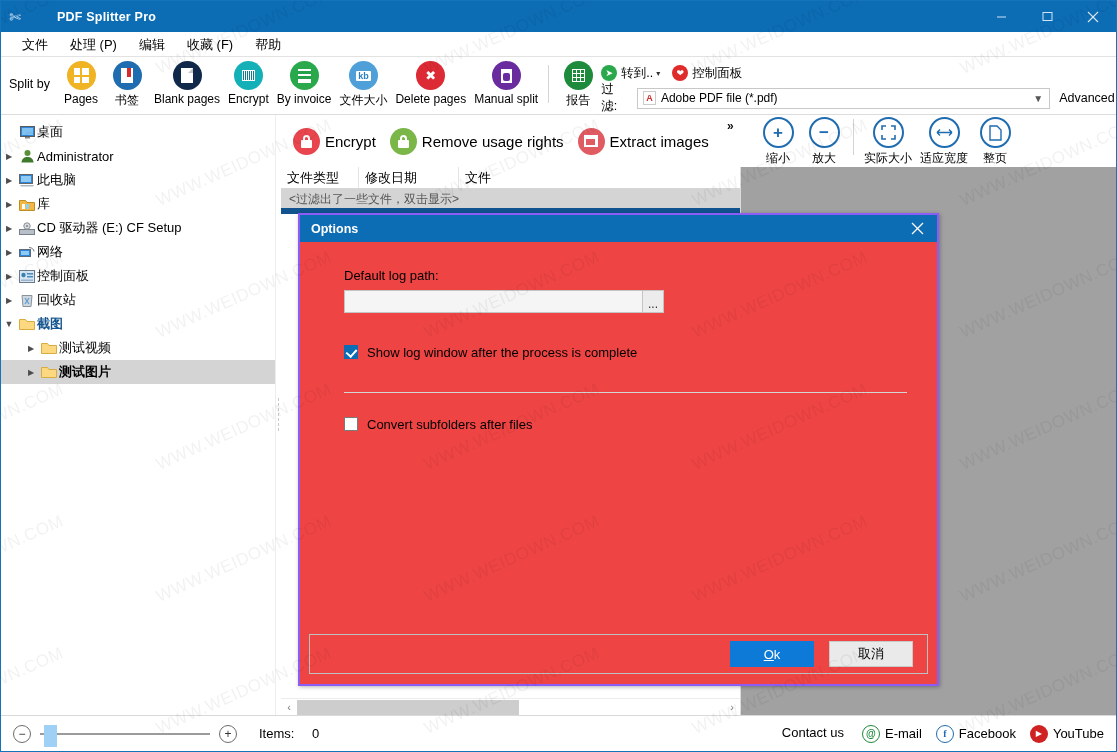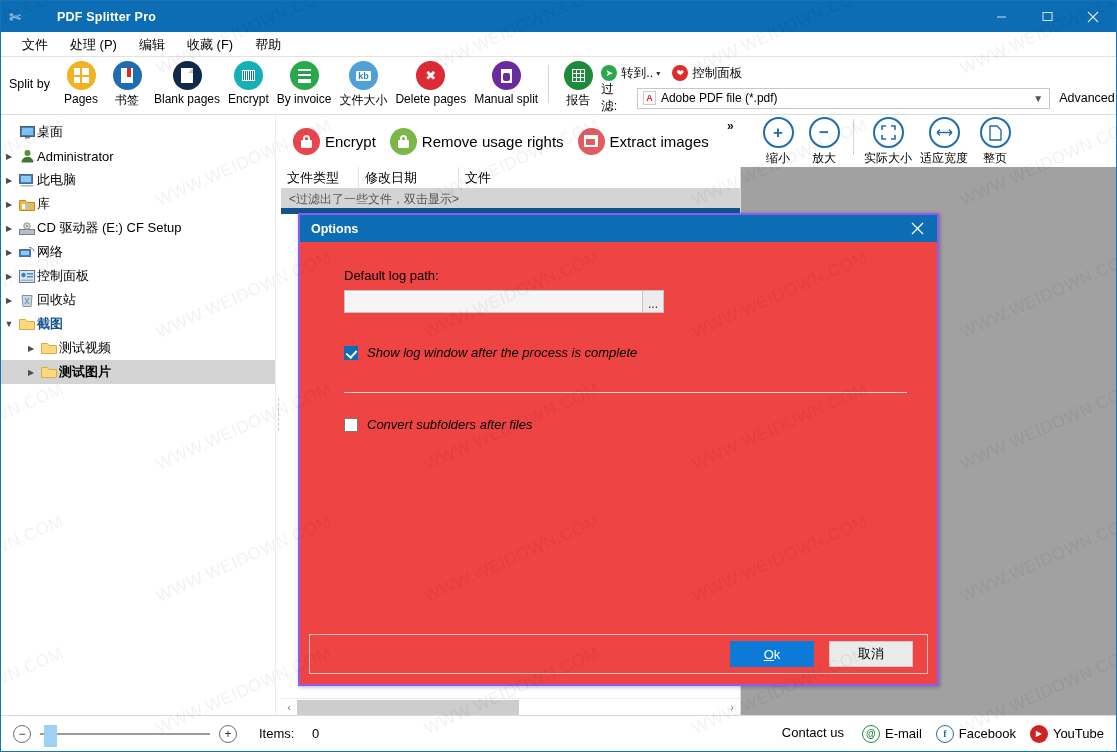--- a/index.html
+++ b/index.html
@@ -221,21 +221,21 @@
   }
   .dlg-body { flex:1 1 auto; padding:26px 30px 0 44px; position:relative; }
   .fld-label { font-size:13px; margin-bottom:7px; }
   .pathrow { display:flex; width:320px; height:23px; }
   .pathinput { flex:1 1 auto; border:1px solid #c4c4c4; border-right:none; background:#f5f5f5; }
   .pathbtn {
     width:22px; border:1px solid #c4c4c4; background:#ececec;
     display:flex; align-items:flex-end; justify-content:center; font-size:12px; color:#333;
     padding-bottom:1px;
   }
-  .cbrow { display:flex; align-items:flex-end; margin-top:32px;font-style:italic; }
+  .cbrow { display:flex; align-items:flex-start; margin-top:32px; }
   .cbox { width:14px; height:14px; border:1px solid #7a7a7a; background:#fff; margin-right:9px; flex:0 0 14px;}
   .cbox.on { background:#0c6cb4; border-color:#0c6cb4; position:relative; }
   .cbox.on:after {
     content:""; position:absolute; left:3px; top:1px; width:5px; height:8px;
     border:2px solid #fff; border-top:none; border-left:none; transform:rotate(42deg);
   }
   .cblabel { font-size:13px; }
   .hr { height:1px; background:#d5d5d5; margin:32px 0 0 0; }
   .dlg-foot {
     flex:0 0 58px; height:58px; padding:8px 9px 9px 9px;

